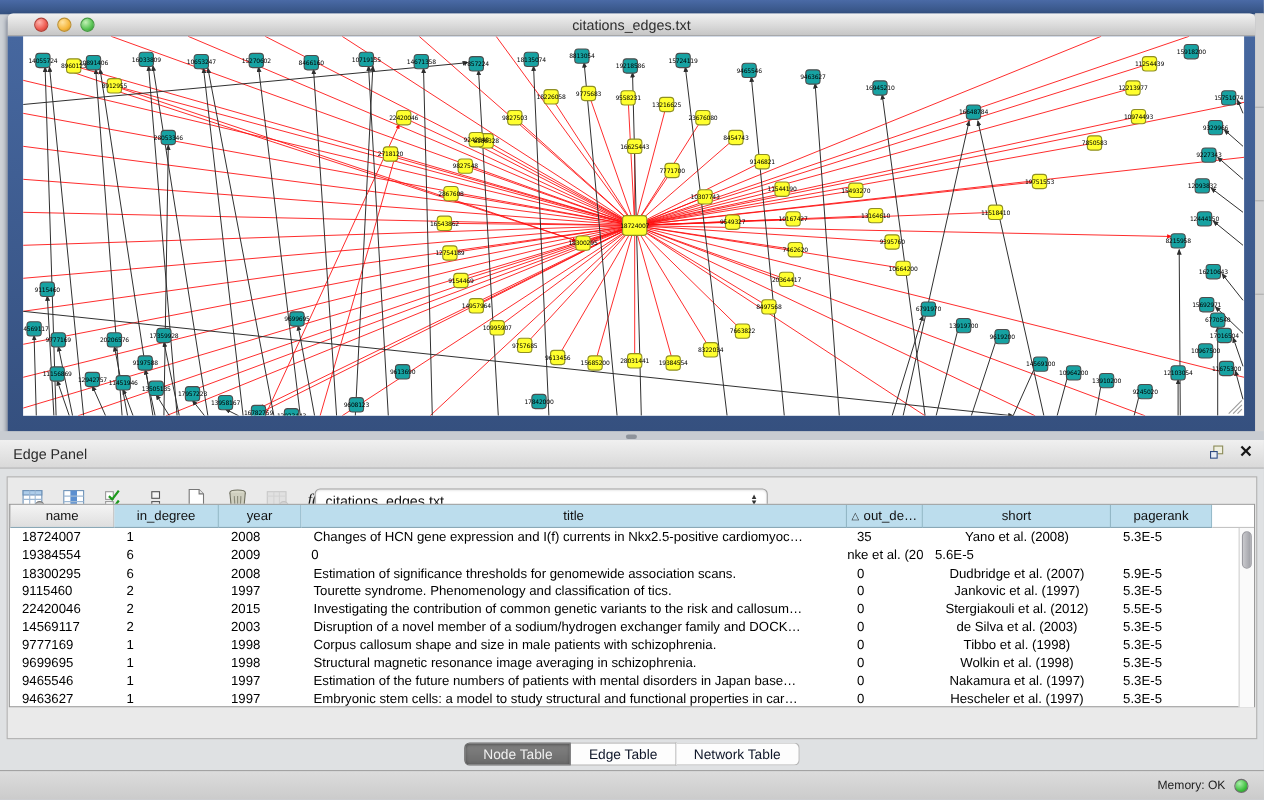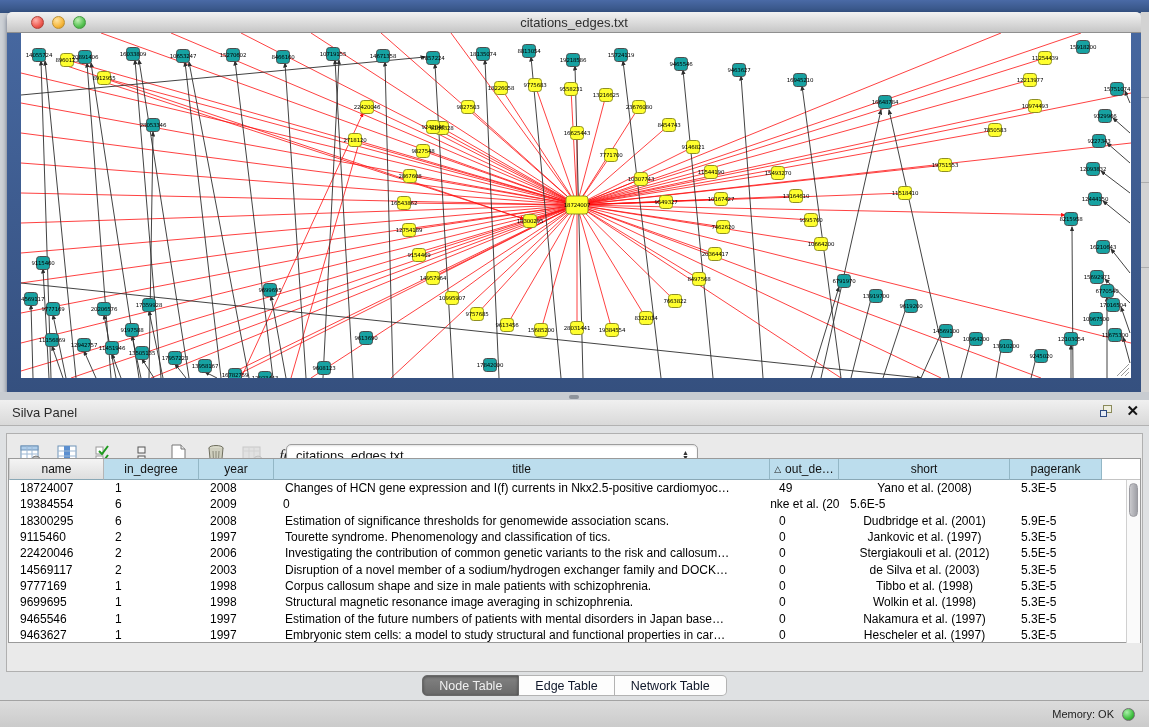--- a/index.html
+++ b/index.html
@@ -492,21 +492,21 @@
     <div class="rs-line" style="top:85px"></div>
     <div class="rs-line" style="top:170px"></div>
     <div class="rs-line" style="top:255px"></div>
   </div>
 
   <div class="divider"></div>
   <div class="split-handle"></div>
 
   <div class="table-panel">
     <div class="tp-header">
-      <span class="tp-title">Silva Panel</span>
+      <span class="tp-title">Edge Panel</span>
       <div class="tp-header-icons">
         <span class="float-icon">
             <span class="sq1"></span>
             <span class="sq2"></span>
           </span>
         <span class="close-x">✕</span>
       </div>
     </div>
 
     <div class="panel-inner">
@@ -606,54 +606,54 @@
               <span>pagerank</span>
             </div>
             <div class="hdr-cell filler"></div>
           </div>
         <div class="rows" id="rows">
             <div class="data-row">
               <div class="cell c0">18724007</div>
               <div class="cell c1">1</div>
               <div class="cell c2">2008</div>
               <div class="cell c3">Changes of HCN gene expression and I(f) currents in Nkx2.5-positive cardiomyoc…</div>
-              <div class="cell c4">49</div>
+              <div class="cell c4">35</div>
               <div class="cell c5">Yano et al. (2008)</div>
               <div class="cell c6">5.3E-5</div>
             </div>
             <div class="data-row">
               <div class="cell c0">19384554</div>
               <div class="cell c1">6</div>
               <div class="cell c2">2009</div>
               <div class="cell c4">0</div>
               <div class="cell c5">Franke et al. (2009)</div>
               <div class="cell c6">5.6E-5</div>
             </div>
             <div class="data-row">
               <div class="cell c0">18300295</div>
               <div class="cell c1">6</div>
               <div class="cell c2">2008</div>
               <div class="cell c3">Estimation of significance thresholds for genomewide association scans.</div>
               <div class="cell c4">0</div>
-              <div class="cell c5">Dudbridge et al. (2001)</div>
+              <div class="cell c5">Dudbridge et al. (2007)</div>
               <div class="cell c6">5.9E-5</div>
             </div>
             <div class="data-row">
               <div class="cell c0">9115460</div>
               <div class="cell c1">2</div>
               <div class="cell c2">1997</div>
               <div class="cell c3">Tourette syndrome. Phenomenology and classification of tics.</div>
               <div class="cell c4">0</div>
               <div class="cell c5">Jankovic et al. (1997)</div>
               <div class="cell c6">5.3E-5</div>
             </div>
             <div class="data-row">
               <div class="cell c0">22420046</div>
               <div class="cell c1">2</div>
-              <div class="cell c2">2006</div>
+              <div class="cell c2">2015</div>
               <div class="cell c3">Investigating the contribution of common genetic variants to the risk and callosum…</div>
               <div class="cell c4">0</div>
               <div class="cell c5">Stergiakouli et al. (2012)</div>
               <div class="cell c6">5.5E-5</div>
             </div>
             <div class="data-row">
               <div class="cell c0">14569117</div>
               <div class="cell c1">2</div>
               <div class="cell c2">2003</div>
               <div class="cell c3">Disruption of a novel member of a sodium/hydrogen exchanger family and DOCK…</div>

